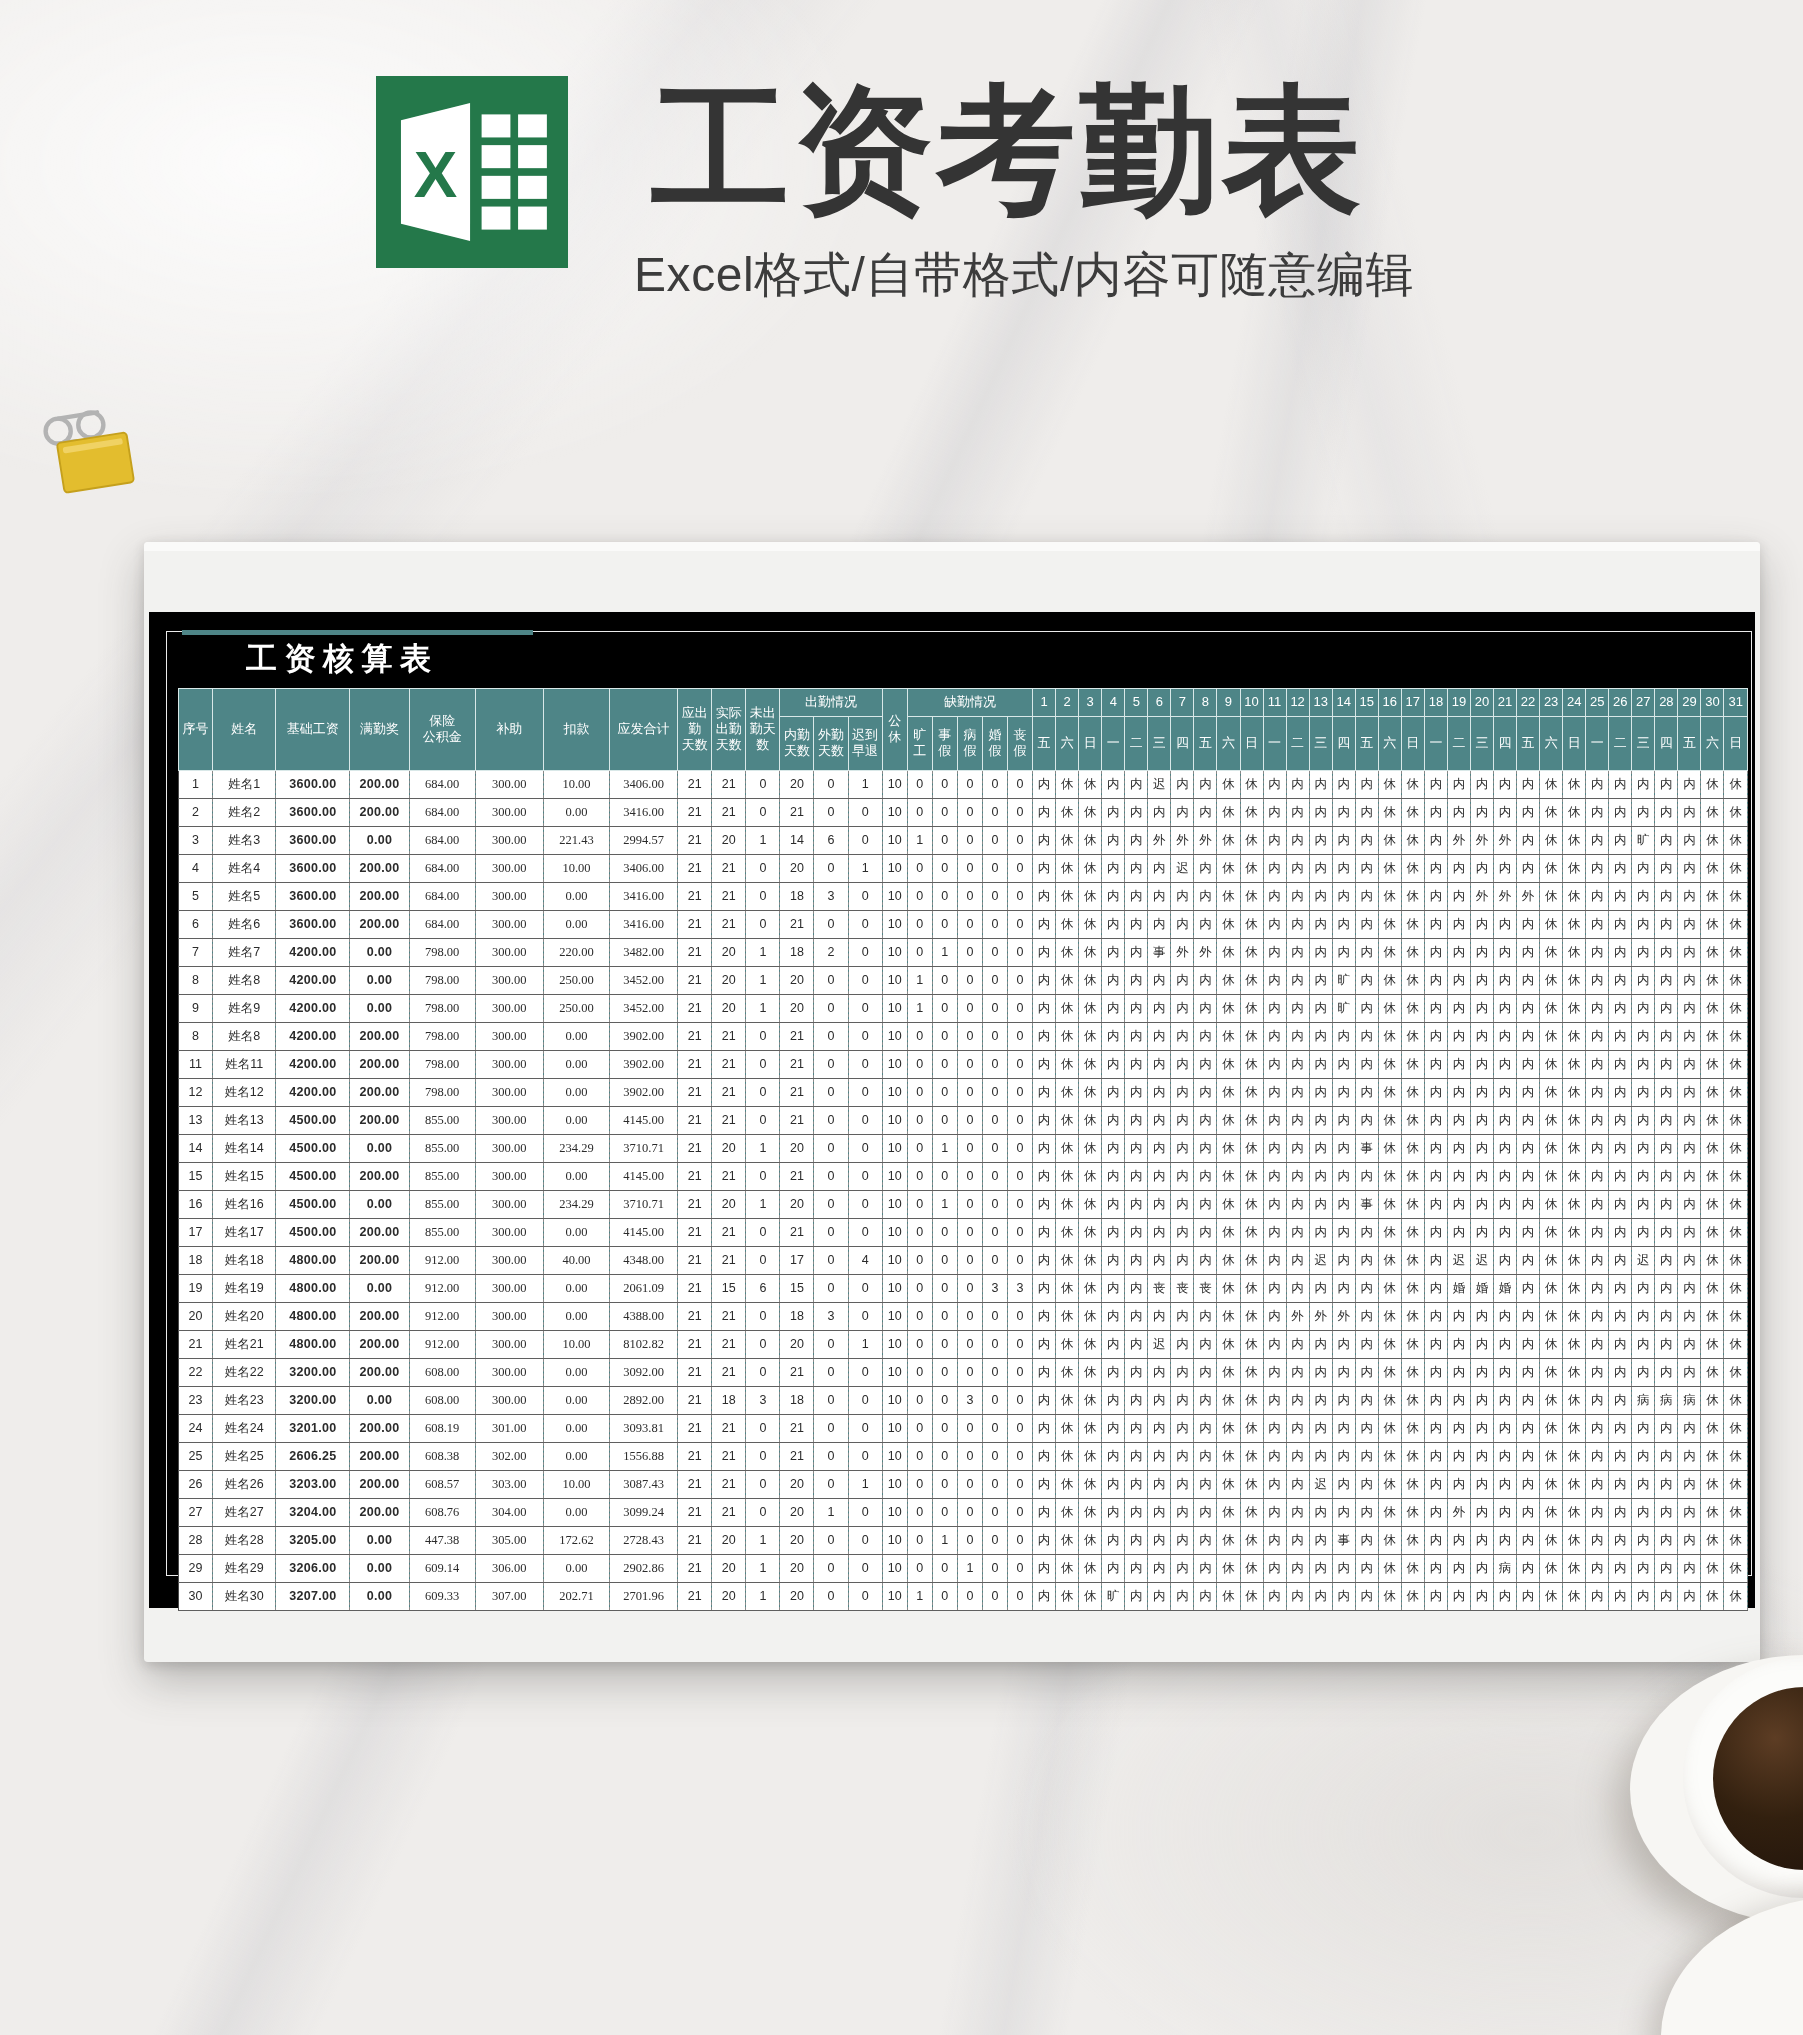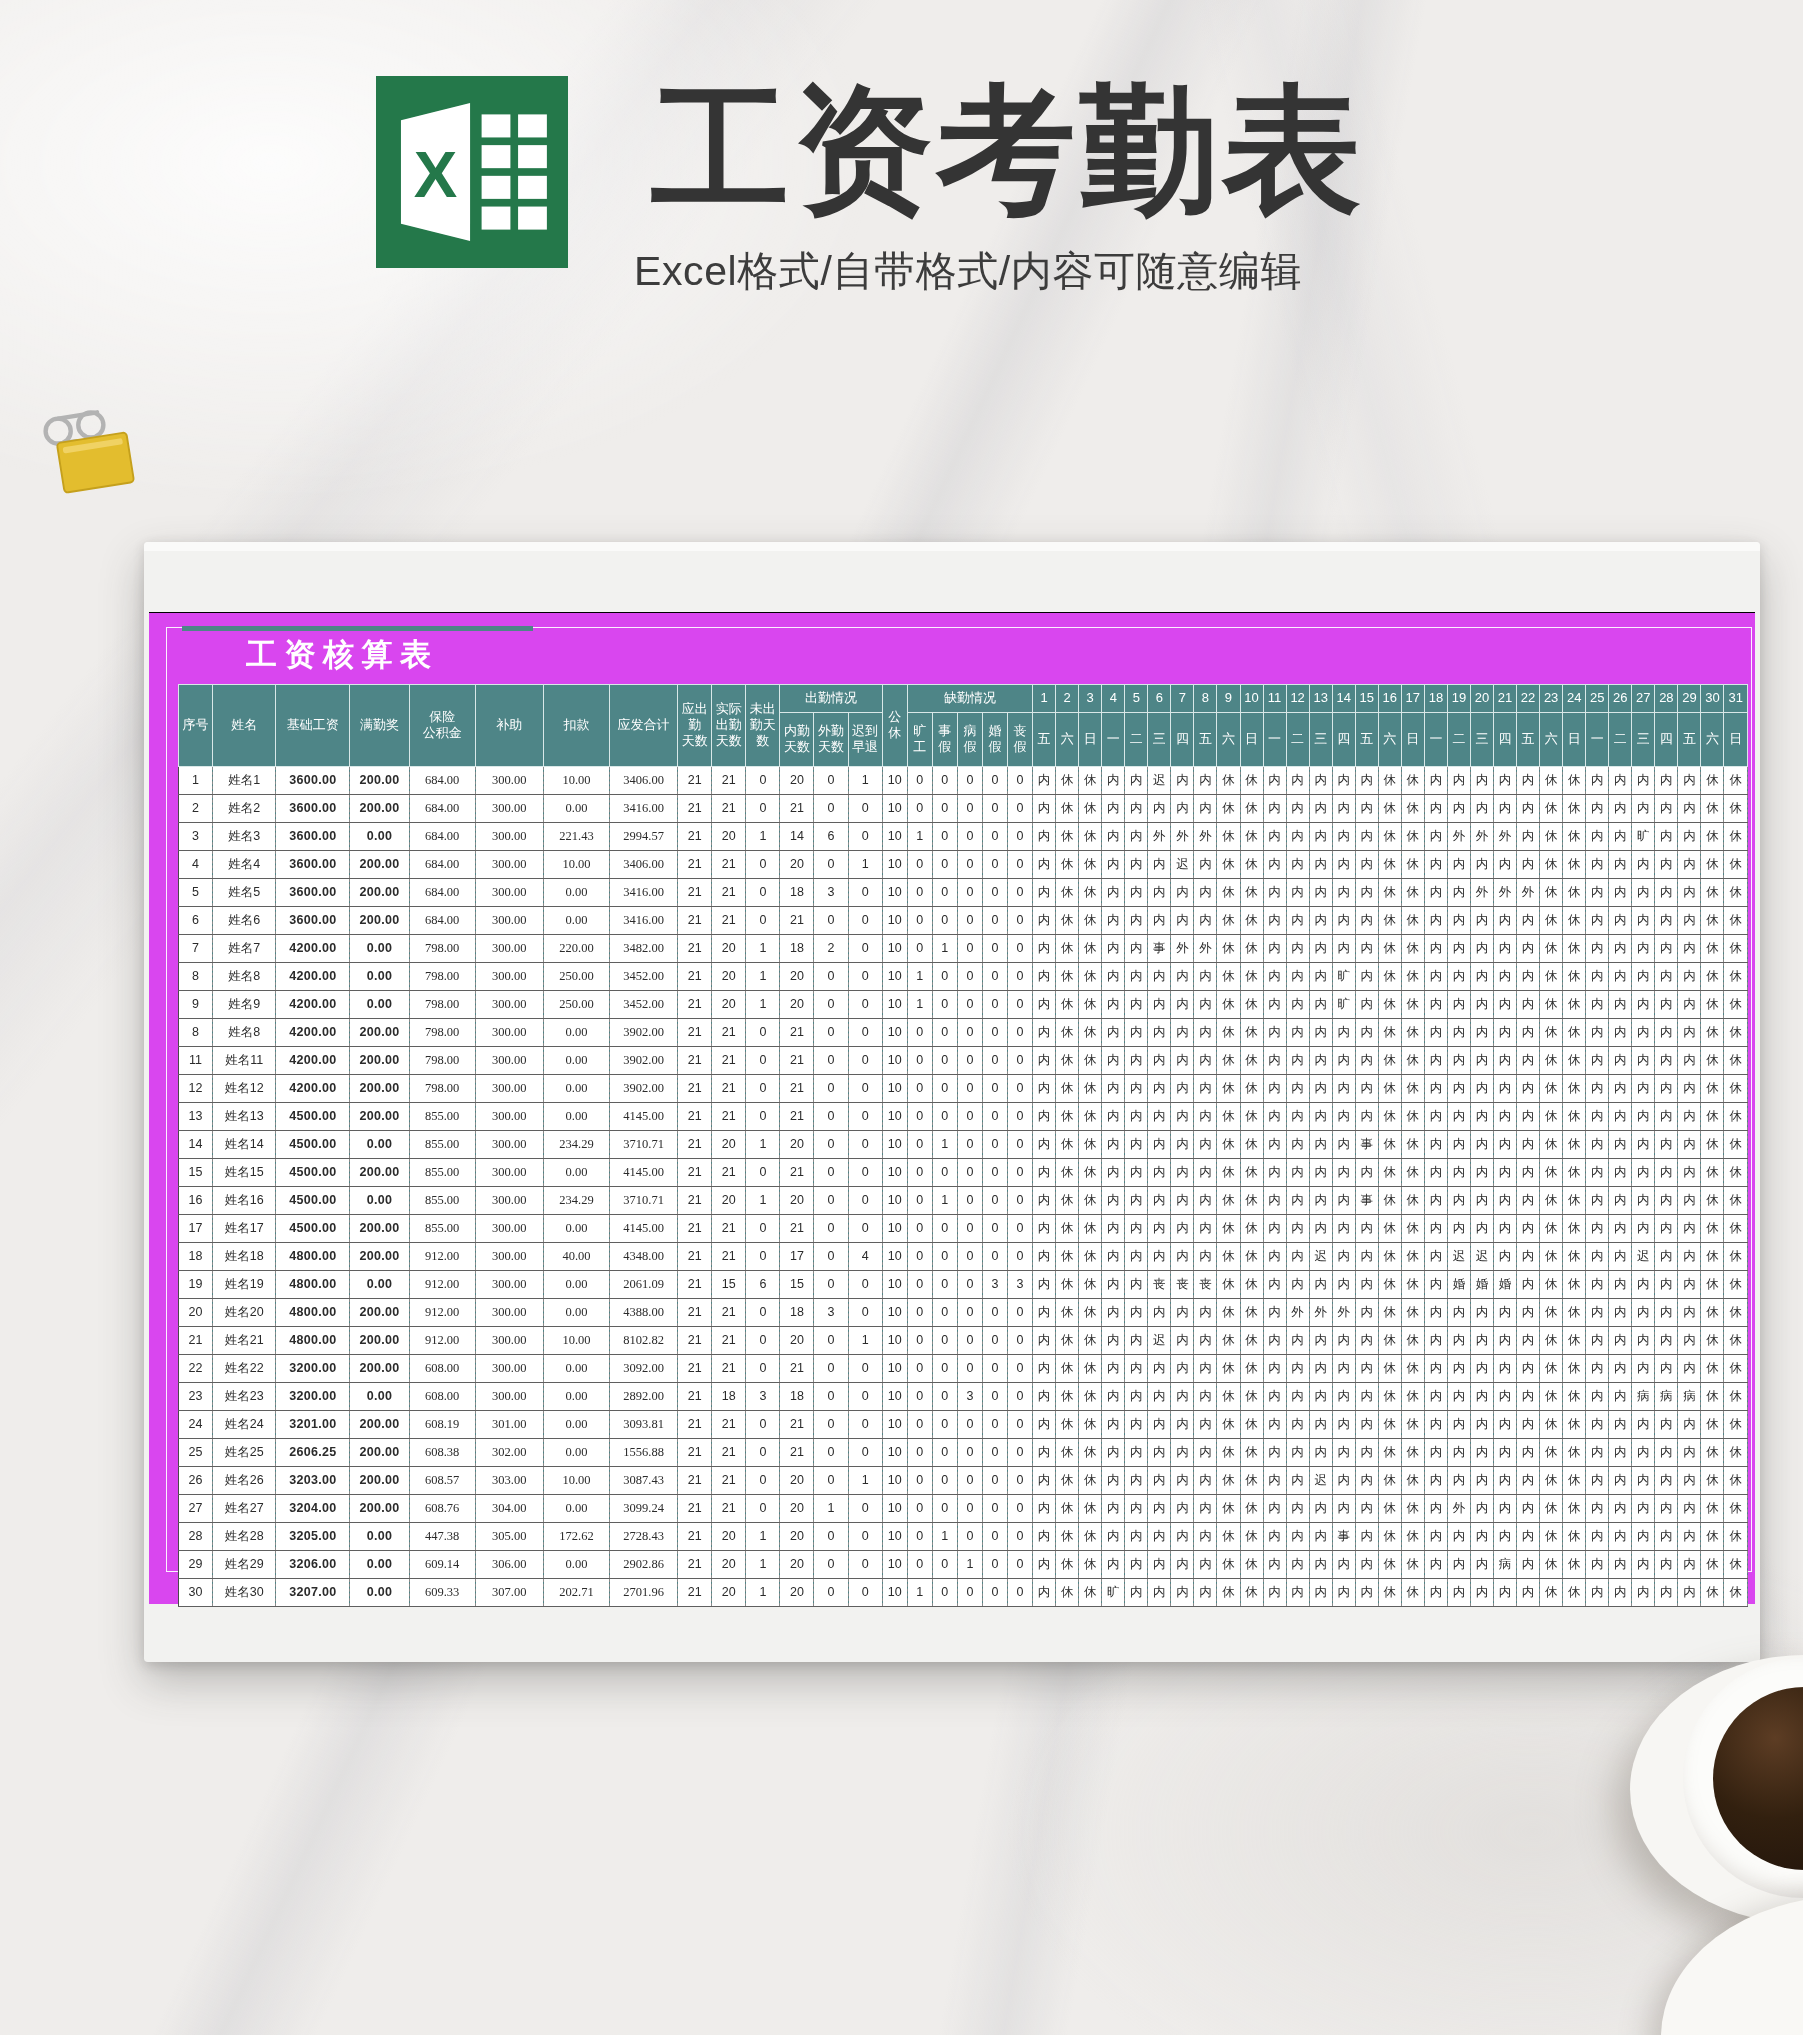--- a/index.html
+++ b/index.html
@@ -12,30 +12,30 @@
       radial-gradient(ellipse 877px 501px at 85% 90%, rgba(214,211,208,.5), rgba(255,255,255,0) 60%),
       linear-gradient(115deg, rgba(0,0,0,0) 40%, rgba(176,176,184,.22) 42.5%, rgba(0,0,0,0) 46%),
       linear-gradient(100deg, rgba(0,0,0,0) 60%, rgba(168,170,178,.18) 63%, rgba(0,0,0,0) 66%),
       linear-gradient(128deg, rgba(0,0,0,0) 18%, rgba(186,186,194,.18) 21%, rgba(0,0,0,0) 26%),
       linear-gradient(75deg, rgba(0,0,0,0) 74%, rgba(186,186,194,.15) 77%, rgba(0,0,0,0) 81%);
   }
   
   .excel-icon{position:absolute;left:376px;top:76px;width:192px;height:192px;}
   .hero-title{position:absolute;left:651px;top:80px;font-size:139px;line-height:1;
     font-weight:bold;color:#343434;letter-spacing:3.8px;white-space:nowrap;}
-  .hero-subtitle{position:absolute;left:634px;top:249px;font-size:41px;line-height:1.1;
+  .hero-subtitle{position:absolute;left:634px;top:249px;font-size:48px;line-height:1.1;
     color:#3c3c3c;letter-spacing:0.6px;white-space:nowrap;}
   
   .binder-clip{position:absolute;left:33px;top:396px;width:110px;height:113px;}
   
   .card{position:absolute;left:144px;top:542px;width:1616px;height:1120px;background:#f2f2f0;
     border-radius:3.8px;box-shadow:0 19px 44px rgba(60,58,55,.30), 0 3.8px 11.3px rgba(60,58,55,.18);}
   .card::before{content:"";position:absolute;left:0;top:0;right:0;height:8.8px;background:#fafaf9;border-radius:3.8px 3.8px 0 0;}
-  .sheet{position:absolute;left:5px;top:70px;width:1606px;height:991px;background:#d946ef;
-    border-top:1px solid #000000;}
+  .sheet{position:absolute;left:5px;top:70px;width:1606px;height:991px;background:#000000;
+    border-top:5px solid #000000;}
   .sheet-frame{position:absolute;left:17px;top:14.4px;width:1584px;height:943px;
     border:1.3px solid rgba(255,255,255,.92);pointer-events:none;}
   .frame-gap{position:absolute;left:33px;top:13px;width:351px;height:5px;background:#4e8587;}
   .sheet-title{position:absolute;left:97px;top:21px;font-size:31px;font-weight:bold;color:#ffffff;
     letter-spacing:7.5px;white-space:nowrap;}
   .sheet-note{position:absolute;right:40px;top:33px;font-size:13px;color:#eef6f6;white-space:nowrap;}
   
   table.payroll{position:absolute;left:29px;top:71px;border-collapse:collapse;table-layout:fixed;
     width:1570px;background:#4e8587;}
   table.payroll th{background:#4e8587;color:#fff;font-weight:normal;font-size:13.8px;

